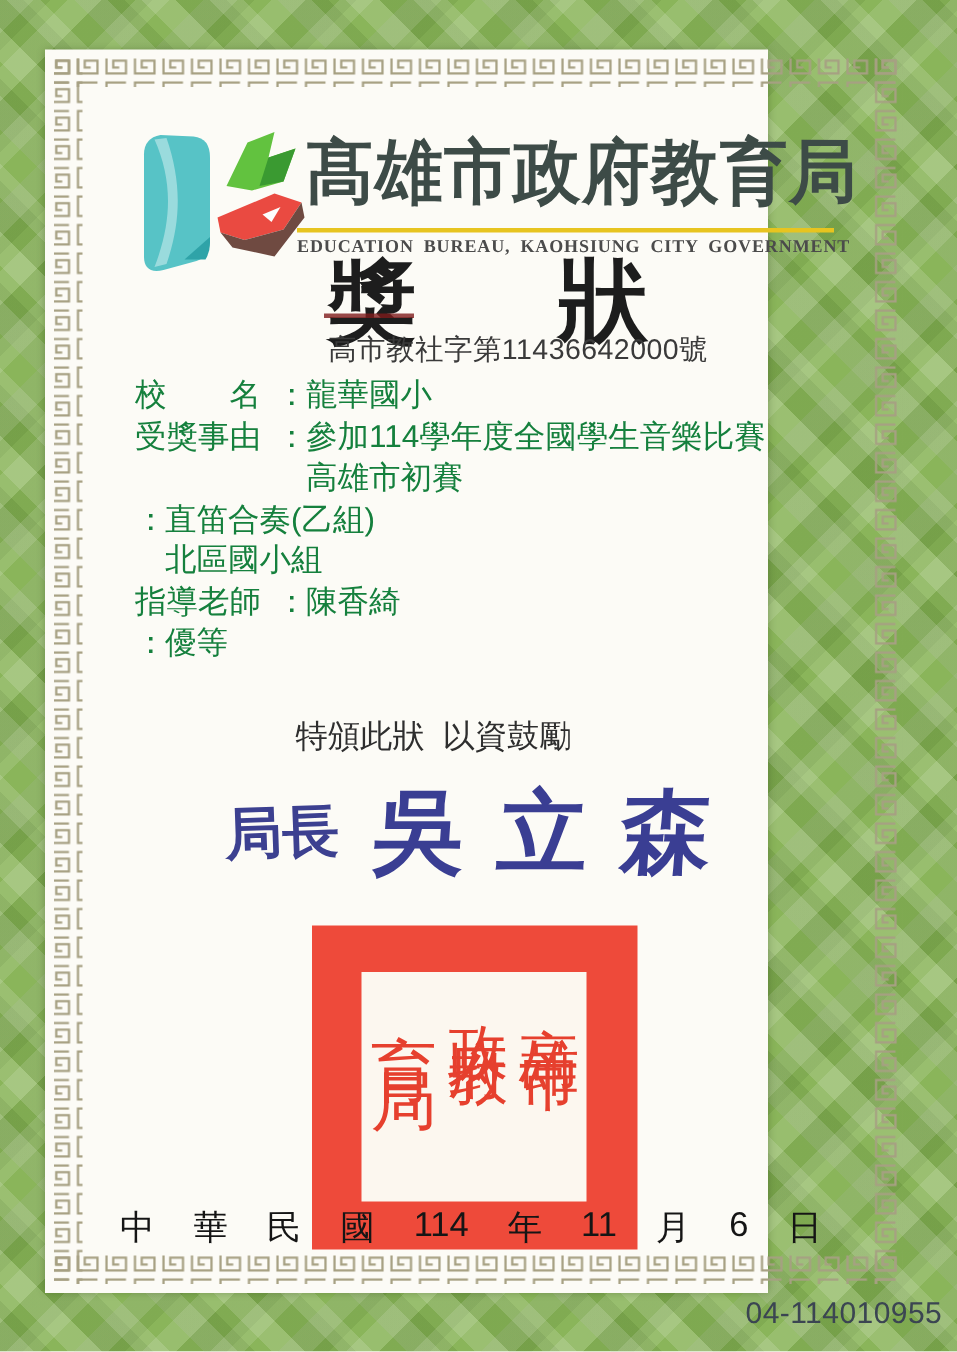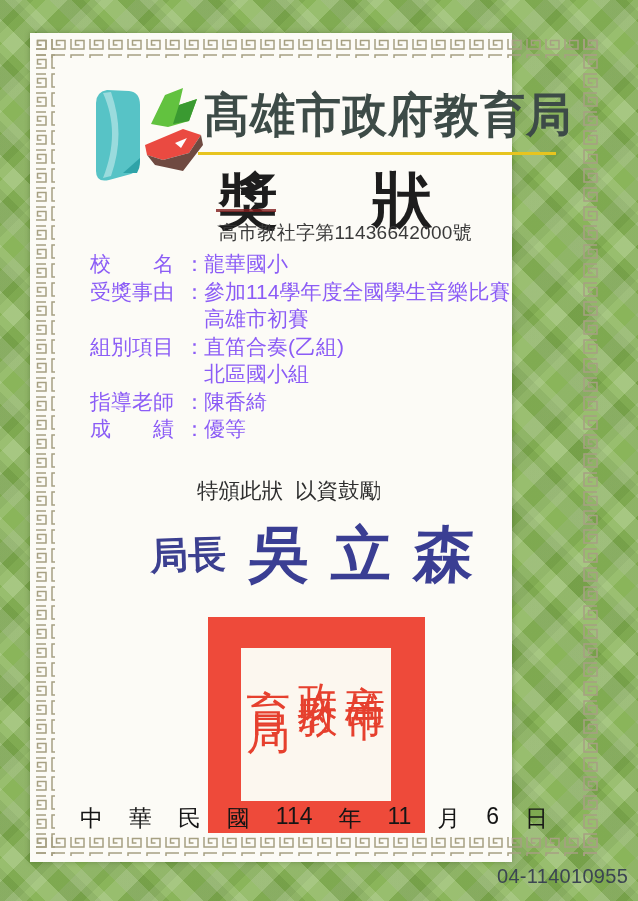--- a/index.html
+++ b/index.html
@@ -47,21 +47,21 @@
     font-size:60px;font-weight:800;color:#1d1d1d;line-height:1.1;
   }
   .artifact-line{position:absolute;left:186px;top:176px;width:60px;height:3px;background:#7e1c1c;opacity:.8;}
   .doc-no{
     position:absolute;right:40px;top:187px;
     font-size:19px;color:#3a3a3a;letter-spacing:.3px;
   }
   
   .body-block{
     position:absolute;left:60px;top:217px;
-    font-size:21px;line-height:27.5px;color:#8b5cf6;
+    font-size:21px;line-height:27.5px;color:#15803d;
   }
   .row{display:flex;align-items:flex-start;}
   .lbl{display:inline-block;width:94px;white-space:nowrap;}
   .colon{display:inline-block;width:20px;text-align:center;}
   .val{display:inline-block;}
   .vline{display:block;}
   
   .closing{
     position:absolute;left:0;top:443px;width:100%;
     display:flex;justify-content:center;gap:12px;
@@ -138,20 +138,21 @@
         <path d="M59 40 L73 11 L91 4 L87 21 L105 15 L97 37 L76 43 Z" fill="#62c23f"></path>
         <path d="M87 21 L105 15 L97 37 L81 40 Z" fill="#3a9a31"></path>
         <path d="M53 61 L91 45 L109 51 L97 69 L71 76 L55 71 Z" fill="#ea4a41"></path>
         <path d="M55 71 L71 76 L97 69 L109 51 L111 61 L91 87 L63 81 Z" fill="#6f4a41"></path>
         <path d="M83 59 L95 54 L89 64 Z" fill="#fdfdfd"></path>
       </svg>
     </div>
 
     <div class="title">髙雄市政府教育局</div>
     <div class="gold-rule"></div>
+    <div class="subtitle">EDUCATION BUREAU, KAOHSIUNG CITY GOVERNMENT</div>
 
     <div class="award-row">
       <span>獎</span>
       <span>狀</span>
     </div>
     <div class="artifact-line"></div>
 
     <div class="doc-no">高市教社字第11436642000號</div>
 
     <div class="body-block">
@@ -164,36 +165,34 @@
       </div>
       <div class="row">
         <span class="lbl">受獎事由</span>
         <span class="colon">：</span>
         <span class="val">
           <span class="vline">參加114學年度全國學生音樂比賽</span>
           <span class="vline">高雄市初賽</span>
         </span>
       </div>
       <div class="row">
-        <span class="lbl">組別項目</span>
         <span class="colon">：</span>
         <span class="val">
           <span class="vline">直笛合奏(乙組)</span>
           <span class="vline">北區國小組</span>
         </span>
       </div>
       <div class="row">
         <span class="lbl">指導老師</span>
         <span class="colon">：</span>
         <span class="val">
             <span class="vline">陳香綺</span>
           </span>
       </div>
       <div class="row">
-        <span class="lbl">成　　績</span>
         <span class="colon">：</span>
         <span class="val">
             <span class="vline">優等</span>
           </span>
       </div>
     </div>
 
     <div class="closing">
       <span>特頒此狀</span>
       <span>以資鼓勵</span>

